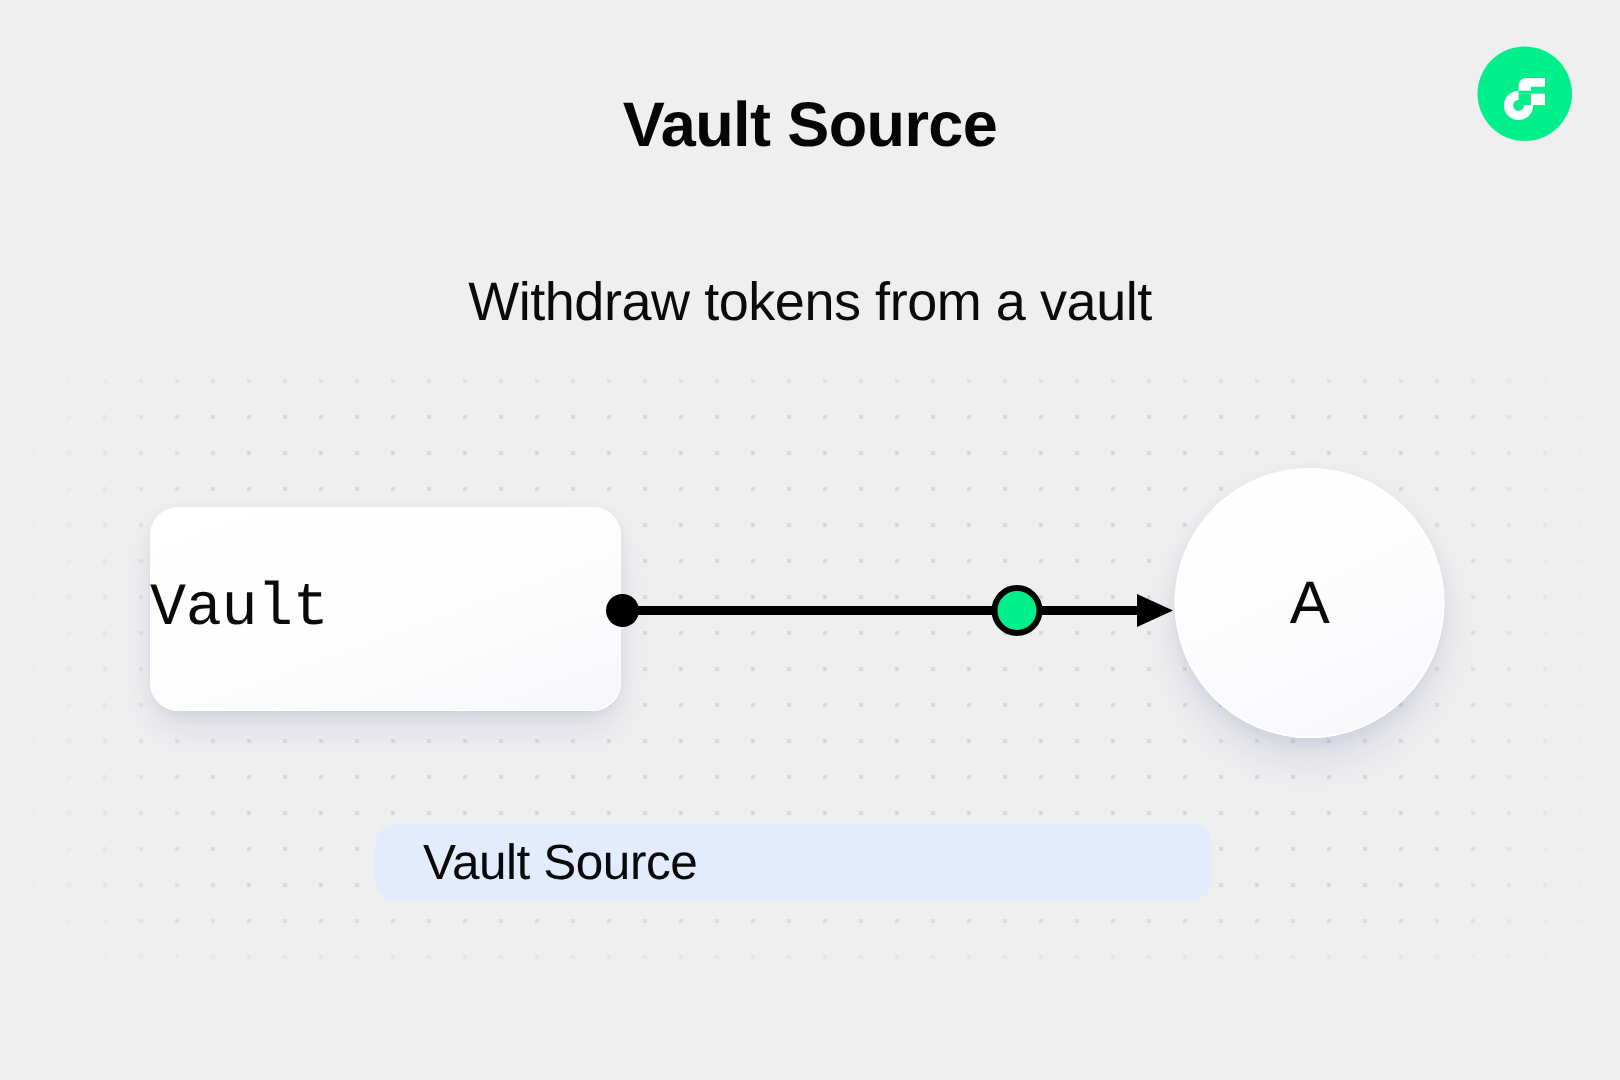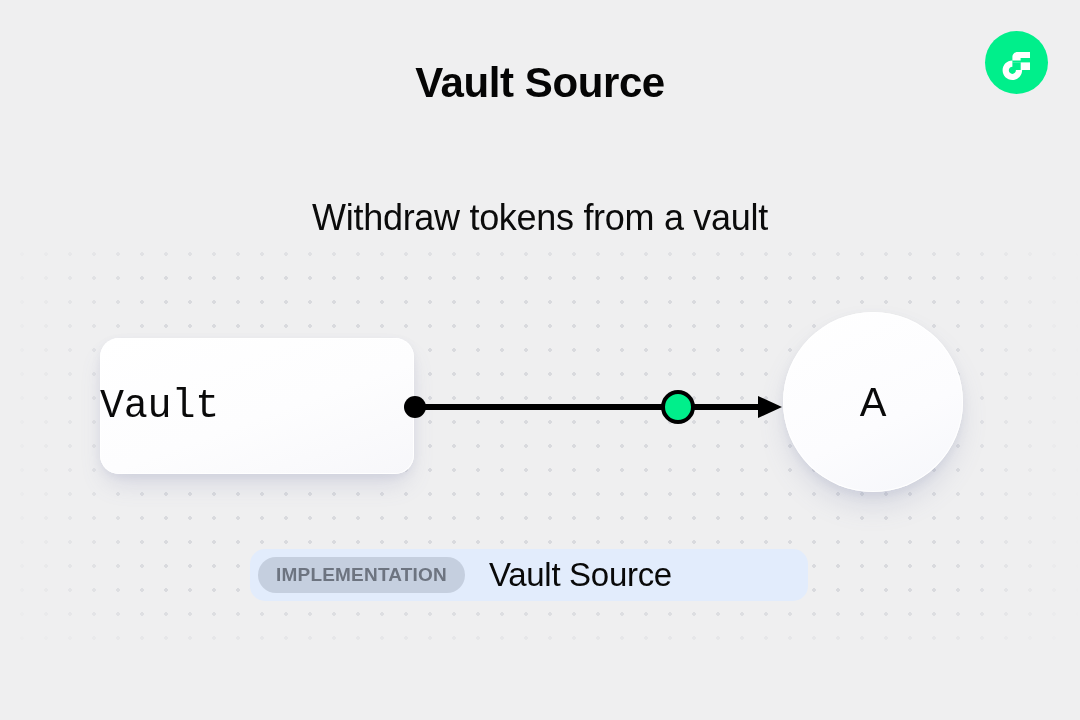--- a/index.html
+++ b/index.html
@@ -53,21 +53,21 @@
     text-align: center;
     font-size: 42px;
     font-weight: bold;
     color: #050505;
     letter-spacing: -0.4px;
     line-height: 1;
   }
   .page-subtitle {
     position: absolute;
     left: 0;
-    top: 196px;
+    top: 179px;
     width: 1080px;
     text-align: center;
     font-size: 36px;
     font-weight: normal;
     color: #0b0b0b;
     letter-spacing: -0.3px;
     line-height: 1.2;
   }
 
   
@@ -201,17 +201,16 @@
   </div>
 
   <svg class="edge-layer" viewBox="0 0 1080 720">
     <line x1="415" y1="407" x2="762" y2="407" stroke="#000000" stroke-width="6"></line>
     <polygon points="758,396 782,407 758,418" fill="#000000"></polygon>
     <circle cx="415" cy="407" r="11" fill="#000000"></circle>
     <circle cx="678" cy="407" r="15" fill="#00ef8b" stroke="#000000" stroke-width="4"></circle>
   </svg>
 
   <div class="impl-badge">
-    <span class="impl-tag">IMPLEMENTATION</span>
     <span class="impl-name">Vault Source</span>
   </div>
 
 </div>
 
 </body></html>

